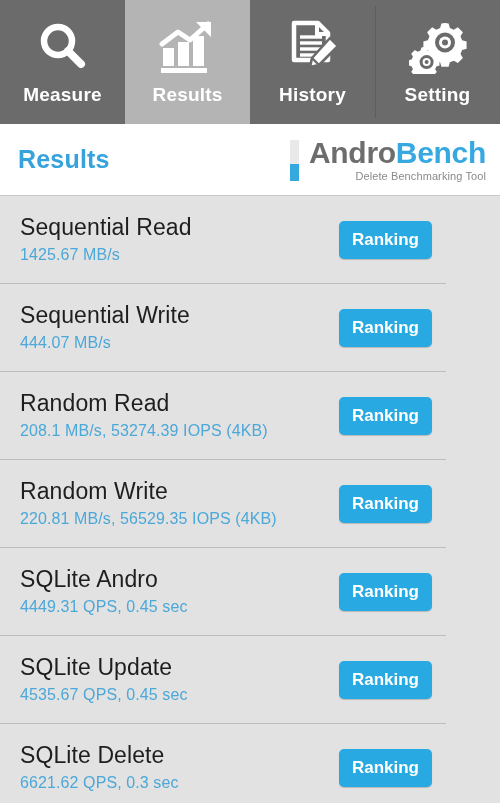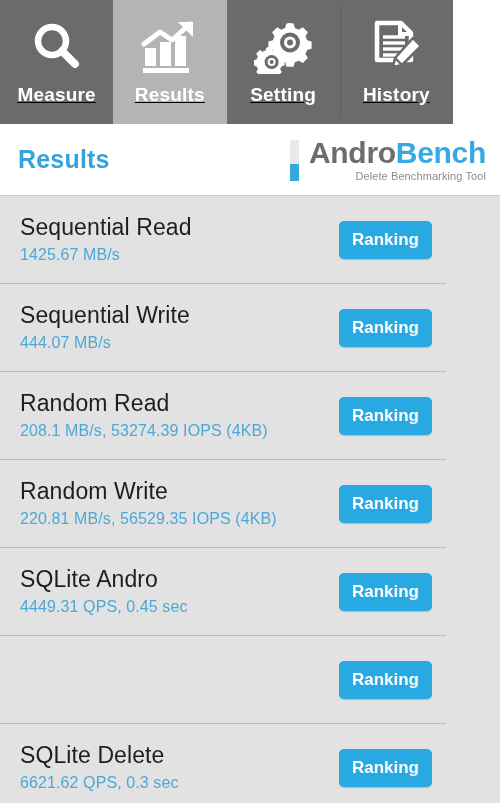--- a/index.html
+++ b/index.html
@@ -7,24 +7,23 @@
     width: 500px; height: 803px;
     background: #ffffff;
     font-family: "Liberation Sans", sans-serif;
     overflow: hidden;
   }
   #app { width: 500px; height: 803px; position: relative; }
 
   
   .tabbar {
     display: flex;
-    width: 453px;
+    width: 500px;
     height: 124px;
     background: #6b6b6b;
-    text-decoration: underline;
   }
   .tab {
     width: 125px;
     height: 124px;
     display: flex;
     flex-direction: column;
     align-items: center;
     justify-content: flex-start;
     position: relative;
     background: #6b6b6b;
@@ -165,20 +164,36 @@
         <svg width="58" height="54" viewBox="0 0 58 54">
           <rect x="4" y="28" width="11" height="18" fill="#ffffff"></rect>
           <rect x="19" y="22" width="11" height="24" fill="#ffffff"></rect>
           <rect x="34" y="16" width="11" height="30" fill="#ffffff"></rect>
           <rect x="2" y="48" width="46" height="5" fill="#ffffff"></rect>
           <path d="M3 24 L19 12 L31 20 L49 4" fill="none" stroke="#ffffff" stroke-width="5" stroke-linejoin="round" stroke-linecap="round"></path>
           <path d="M37 2 L52 2 L52 17 Z" fill="#ffffff"></path>
         </svg>
       </span>
       <span class="tab-label">Results</span>
+    </div>
+
+    <div class="tab">
+      <span class="tab-icon">
+        <svg width="54" height="54" viewBox="0 0 54 54">
+          <path d="M8 3 H32 L42 13 V40 H8 Z" fill="none" stroke="#ffffff" stroke-width="4.5" stroke-linejoin="round"></path>
+          <path d="M31 3 V14 H42" fill="none" stroke="#ffffff" stroke-width="4"></path>
+          <line x1="14" y1="17" x2="36" y2="17" stroke="#ffffff" stroke-width="3.4"></line>
+          <line x1="14" y1="23" x2="36" y2="23" stroke="#ffffff" stroke-width="3.4"></line>
+          <line x1="14" y1="29" x2="36" y2="29" stroke="#ffffff" stroke-width="3.4"></line>
+          <line x1="14" y1="35" x2="30" y2="35" stroke="#ffffff" stroke-width="3.4"></line>
+          <path d="M44 18 L52 26 L33 45 L24 47 L26 38 Z" fill="#ffffff" stroke="#6b6b6b" stroke-width="2.6" stroke-linejoin="round"></path>
+          <path d="M26 38 L33 45" stroke="#6b6b6b" stroke-width="2.4"></path>
+        </svg>
+      </span>
+      <span class="tab-label">History</span>
     </div>
 
     <div class="tab">
       <span class="tab-icon">
         <svg width="58" height="54" viewBox="0 0 58 54">
           <g fill="#ffffff">
             <path d="M36 3 l3.6 .55 1.3 4.5 3.9 1.6 4-2.4 5.1 5.1 -2.4 4 1.6 3.9 4.5 1.3 0 7.2 -4.5 1.3 -1.6 3.9 2.4 4 -5.1 5.1 -4-2.4 -3.9 1.6 -1.3 4.5 -7.2 0 -1.3-4.5 -3.9-1.6 -4 2.4 -5.1-5.1 2.4-4 -1.6-3.9 -4.5-1.3 0-7.2 4.5-1.3 1.6-3.9 -2.4-4 5.1-5.1 4 2.4 3.9-1.6 1.3-4.5 z"></path>
           </g>
           <circle cx="36" cy="22.5" r="10" fill="#6b6b6b"></circle>
           <circle cx="36" cy="22.5" r="6" fill="#ffffff"></circle>
@@ -186,36 +201,20 @@
           <g fill="#ffffff">
             <path d="M15 27 l2.6 .4 .95 3.2 2.8 1.15 2.85-1.7 3.65 3.65 -1.7 2.85 1.15 2.8 3.2 .95 0 5.15 -3.2 .95 -1.15 2.8 1.7 2.85 -3.65 3.65 -2.85-1.7 -2.8 1.15 -.95 3.2 -5.15 0 -.95-3.2 -2.8-1.15 -2.85 1.7 -3.65-3.65 1.7-2.85 -1.15-2.8 -3.2-.95 0-5.15 3.2-.95 1.15-2.8 -1.7-2.85 3.65-3.65 2.85 1.7 2.8-1.15 .95-3.2 z"></path>
           </g>
           <circle cx="17.6" cy="42.1" r="7" fill="#6b6b6b"></circle>
           <circle cx="17.6" cy="42.1" r="4" fill="#ffffff"></circle>
           <circle cx="17.6" cy="42.1" r="2" fill="#6b6b6b"></circle>
         </svg>
       </span>
       <span class="tab-label">Setting</span>
     </div>
-
-    <div class="tab">
-      <span class="tab-icon">
-        <svg width="54" height="54" viewBox="0 0 54 54">
-          <path d="M8 3 H32 L42 13 V40 H8 Z" fill="none" stroke="#ffffff" stroke-width="4.5" stroke-linejoin="round"></path>
-          <path d="M31 3 V14 H42" fill="none" stroke="#ffffff" stroke-width="4"></path>
-          <line x1="14" y1="17" x2="36" y2="17" stroke="#ffffff" stroke-width="3.4"></line>
-          <line x1="14" y1="23" x2="36" y2="23" stroke="#ffffff" stroke-width="3.4"></line>
-          <line x1="14" y1="29" x2="36" y2="29" stroke="#ffffff" stroke-width="3.4"></line>
-          <line x1="14" y1="35" x2="30" y2="35" stroke="#ffffff" stroke-width="3.4"></line>
-          <path d="M44 18 L52 26 L33 45 L24 47 L26 38 Z" fill="#ffffff" stroke="#6b6b6b" stroke-width="2.6" stroke-linejoin="round"></path>
-          <path d="M26 38 L33 45" stroke="#6b6b6b" stroke-width="2.4"></path>
-        </svg>
-      </span>
-      <span class="tab-label">History</span>
-    </div>
   </div>
 
   <div class="header">
     <span class="page-title">Results</span>
     <div class="brand">
       <span class="brand-mark"></span>
       <span class="brand-text">
         <span class="brand-name">
           <span class="brand-andro">Andro</span><span class="brand-bench">Bench</span>
         </span>
@@ -261,20 +260,22 @@
     <div class="row">
       <div class="row-texts">
         <span class="row-title">SQLite Andro</span>
         <span class="row-value">4449.31 QPS, 0.45 sec</span>
       </div>
       <button class="rank-btn">Ranking</button>
     </div>
 
     <div class="row">
       <div class="row-texts">
+        <span class="row-title">SQLite Update</span>
+        <span class="row-value">4535.67 QPS, 0.45 sec</span>
       </div>
       <button class="rank-btn">Ranking</button>
     </div>
 
     <div class="row">
       <div class="row-texts">
         <span class="row-title">SQLite Delete</span>
         <span class="row-value">6621.62 QPS, 0.3 sec</span>
       </div>
       <button class="rank-btn">Ranking</button>

